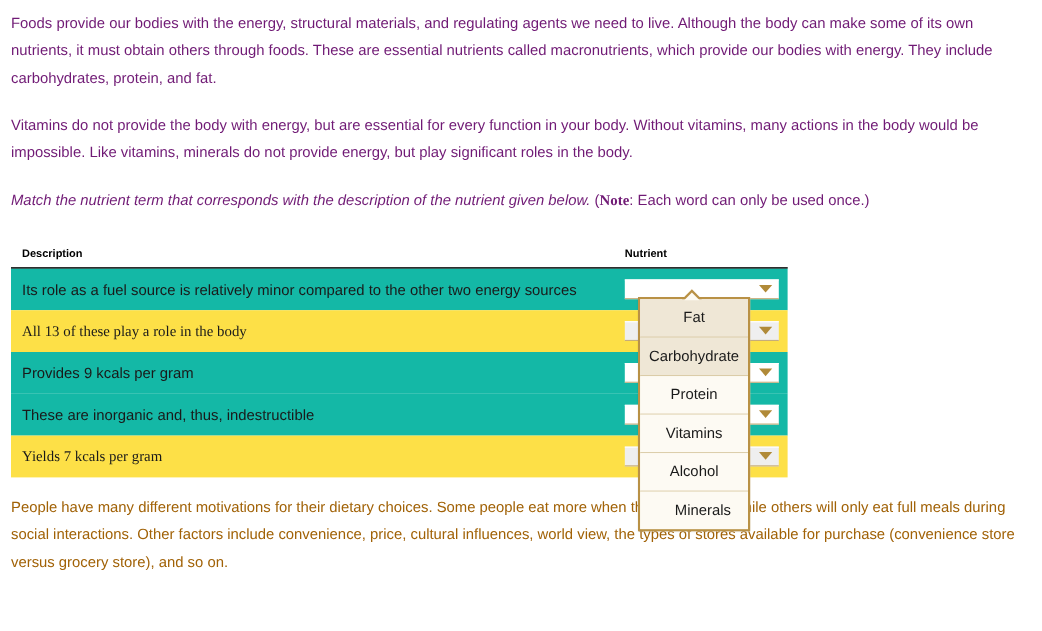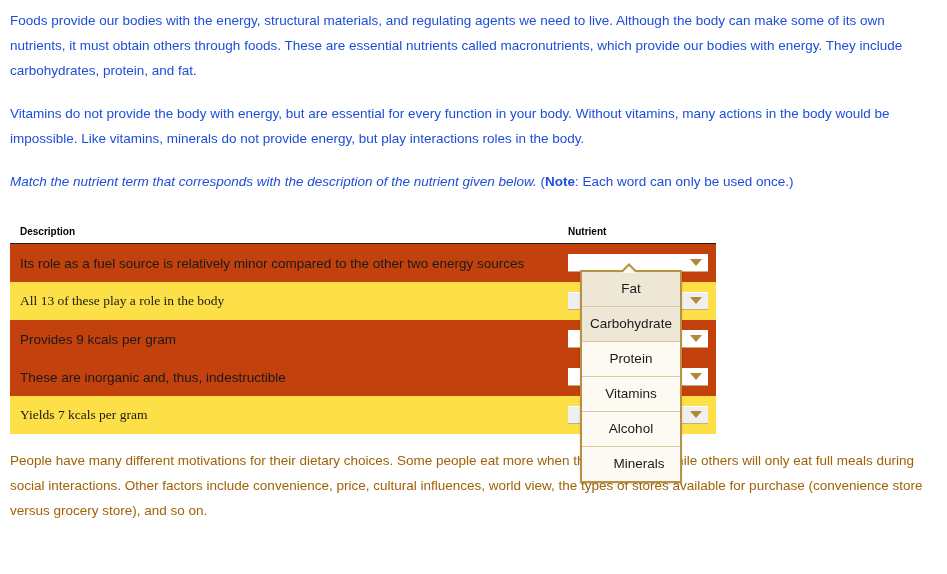--- a/index.html
+++ b/index.html
@@ -19,36 +19,37 @@
   .page {
     position: relative;
     width: 947px;
     height: 574px;
     box-sizing: border-box;
     padding: 8px 10px 0 10px;
   }
   p.para {
     margin: 0 0 0 0;
     line-height: 25px;
-    color: #1d4ed8;
+    color: #701a75;
   }
   .para + .para {
     margin-top: 18px;
   }
   .instr {
     margin-top: 20px;
     line-height: 22px;
     font-style: italic;
     color: #000;
   }
   .instr .note {
     font-style: normal;
   }
   .instr .note b {
     font-weight: bold;
+    font-family: Liberation Serif, serif;
   }
   
   .match-table {
     margin-top: 32px;
     width: 688px;
     border-collapse: collapse;
     table-layout: fixed;
   }
   .match-table th {
     text-align: left;
@@ -62,21 +63,21 @@
     padding-left: 8px;
   }
   .match-table td {
     padding: 6px 0 6px 10px;
     font-size: 13.5px;
     color: #1a1a1a;
     vertical-align: middle;
     height: 26px;
   }
   .match-table tr.odd td {
-    background: #c2410c;
+    background: #14b8a6;
   }
   .match-table tr.even td {
     background: #fde047;
     font-family: Liberation Serif, serif;
   }
   .desc-col { width: 540px; }
   .nutrient-col { width: 148px; }
   .select-cell {
     padding-left: 8px !important;
     padding-right: 0 !important;
@@ -164,21 +165,21 @@
     line-height: 25px;
     color: #a16207;
   }
 </style>
 </head>
 <body>
 
 <div class="page">
 
   <p class="para">Foods provide our bodies with the energy, structural materials, and regulating agents we need to live. Although the body can make some of its own nutrients, it must obtain others through foods. These are essential nutrients called macronutrients, which provide our bodies with energy. They include carbohydrates, protein, and fat.</p>
-  <p class="para">Vitamins do not provide the body with energy, but are essential for every function in your body. Without vitamins, many actions in the body would be impossible. Like vitamins, minerals do not provide energy, but play interactions roles in the body.</p>
+  <p class="para">Vitamins do not provide the body with energy, but are essential for every function in your body. Without vitamins, many actions in the body would be impossible. Like vitamins, minerals do not provide energy, but play significant roles in the body.</p>
 
   <p class="para instr">
     <span>Match the nutrient term that corresponds with the description of the nutrient given below.</span>
     <span class="note">
       <span>(</span><b>Note</b><span>: Each word can only be used once.)</span>
     </span>
   </p>
 
   <table class="match-table">
     <thead>

